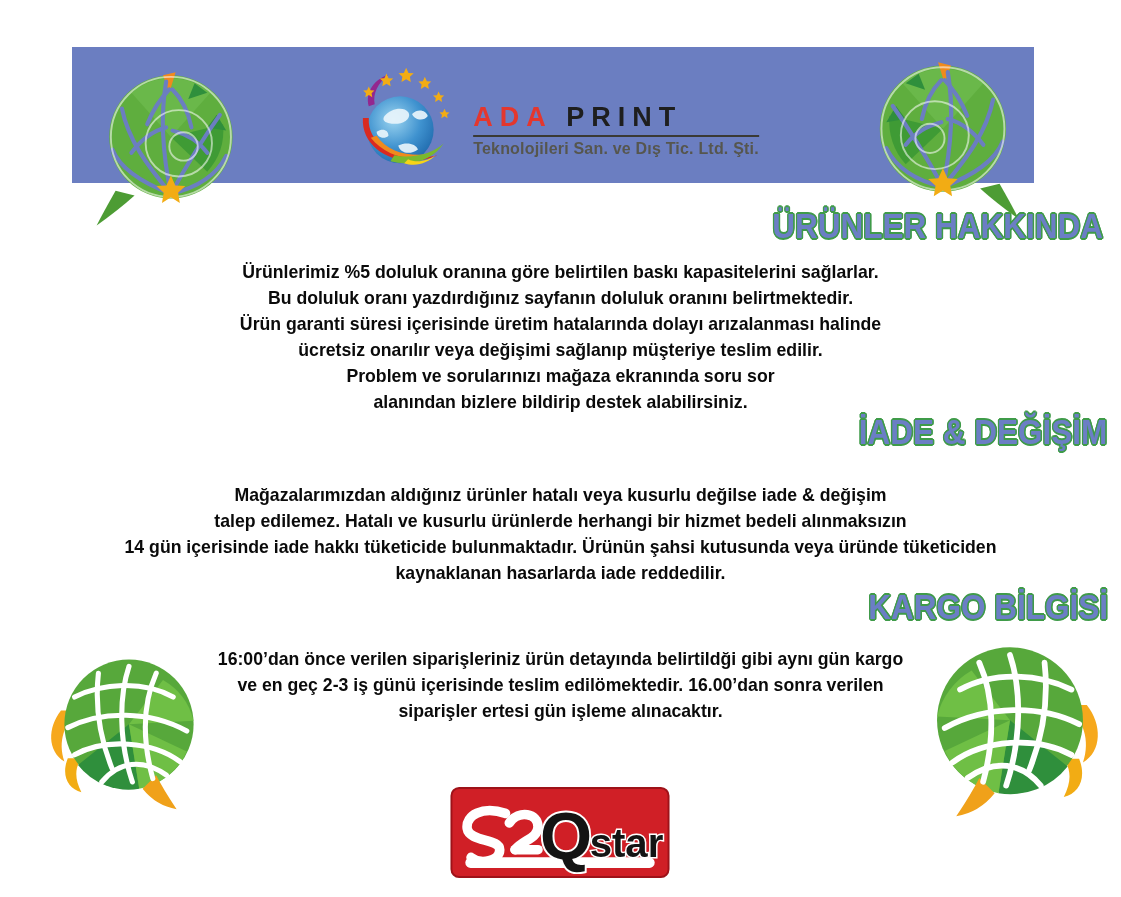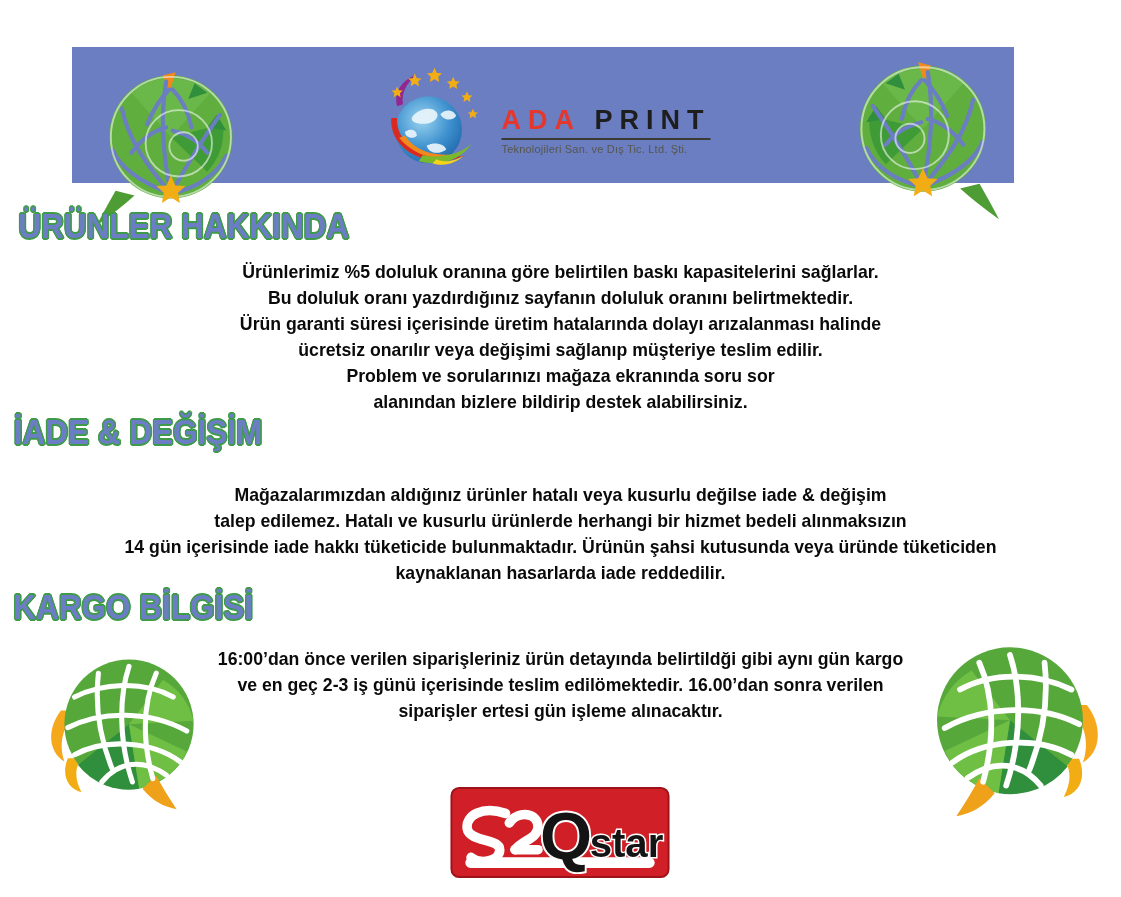--- a/index.html
+++ b/index.html
@@ -1,39 +1,39 @@
 <!DOCTYPE html>
 <html><head>
 <meta charset="utf-8">
 <style>
   html,body{margin:0;padding:0;background:#ffffff;}
   .page{position:relative;width:1121px;height:897px;background:#ffffff;overflow:hidden;
         font-family:"Liberation Sans",sans-serif;}
 
   
   .banner{position:absolute;left:72px;top:47px;width:942px;height:136px;
-          background:#6b7ec1;}
+          background:#6b7ec1;padding-left:20px;}
   .deco{position:absolute;pointer-events:none;}
   .deco-top-left{left:12px;top:6px;width:158px;height:190px;--gap:#6b7ec1;}
   .deco-top-right{right:2px;top:4px;width:162px;height:178px;--gap:#6b7ec1;transform:scaleX(-1);}
   .deco-bottom-left{left:38px;top:646px;width:182px;height:170px;--gap:#ffffff;}
   .deco-bottom-right{left:912px;top:632px;width:196px;height:192px;--gap:#ffffff;transform:scaleX(-1);}
 
   .logo-group{position:absolute;left:50%;top:10px;transform:translateX(-50%);
               display:flex;align-items:center;gap:8px;}
   .globe-svg{width:118px;height:118px;flex:0 0 auto;}
   .logo-text{display:flex;flex-direction:column;margin-top:28px;}
   .brand-row{font-weight:bold;font-size:27px;letter-spacing:7px;line-height:28px;white-space:nowrap;}
   .brand-primary{color:#e4372e;}
   .brand-secondary{color:#1e1e1e;}
   .brand-divider{border:none;border-top:2.5px solid #3a3a35;margin:4px 0 3px 0;width:100%;}
-  .brand-tagline{font-weight:normal;font-size:11px;color:#56564e;letter-spacing:0.2px;white-space:nowrap;}
-
-  
-  .section-title-wrap{position:absolute;left:0;width:100%;text-align:left;line-height:38px;}
+  .brand-tagline{font-weight:bold;font-size:16px;color:#56564e;letter-spacing:0.2px;white-space:nowrap;}
+
+  
+  .section-title-wrap{position:absolute;left:0;width:100%;text-align:right;line-height:38px;}
   .section-title{display:inline-block;font-weight:bold;font-size:35px;color:#6b7ec5;
        transform:scaleX(.9);transform-origin:center;letter-spacing:0px;white-space:nowrap;
        text-shadow:-1.6px 0 #3f9b49, 1.6px 0 #3f9b49, 0 -1.6px #3f9b49, 0 1.6px #3f9b49,
                    -1.2px -1.2px #3f9b49, 1.2px 1.2px #3f9b49, -1.2px 1.2px #3f9b49, 1.2px -1.2px #3f9b49;}
 
   
   .para{position:absolute;left:0;width:100%;text-align:center;font-weight:bold;
         font-size:19px;line-height:26px;color:#0a0a0a;
         transform:scaleX(.93);transform-origin:center;}
   .para div{white-space:nowrap;}

